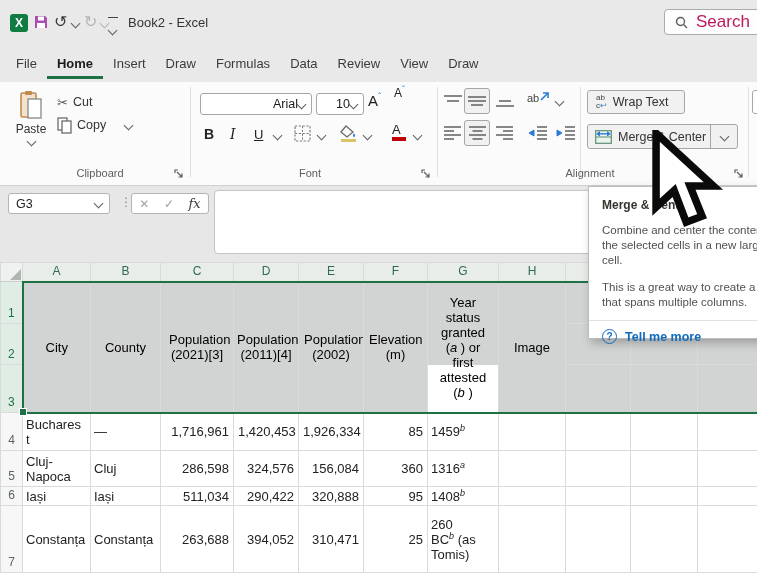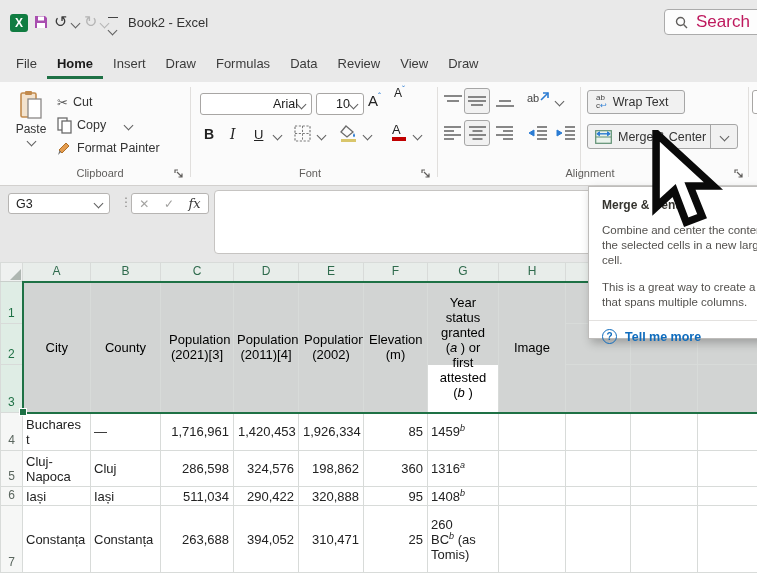--- a/index.html
+++ b/index.html
@@ -146,27 +146,20 @@
     <span style="font-size:13px;color:#5A5A5A;">✂</span>
     <span class="lbl">Cut</span>
   </div>
   <div class="smallrow" style="left:57px;top:33px;">
     <svg width="15" height="17" viewBox="0 0 15 17">
       <rect x="1" y="1" width="9" height="12" fill="#fff" stroke="#6B6B6B" stroke-width="1.3"></rect>
       <rect x="5" y="4" width="9" height="12" fill="#fff" stroke="#6B6B6B" stroke-width="1.3"></rect>
     </svg>
     <span class="lbl">Copy</span>
     <span class="chev" style="margin-left:14px;"></span>
-  </div>
-  <div class="smallrow" style="left:57px;top:56px;">
-    <svg width="15" height="15" viewBox="0 0 15 15">
-      <path d="M2,9 L9,2 L12,5 L5,12 Z" fill="#E49C4F" stroke="#B06F26" stroke-width="1"></path>
-      <path d="M1,14 L4,11 L2.5,9.5 Z" fill="#6B6B6B"></path>
-    </svg>
-    <span class="lbl">Format Painter</span>
   </div>
   <div class="grp-label" style="left:50px;width:100px;">Clipboard</div>
   <svg class="launcher" style="left:174px;" width="10" height="10" viewBox="0 0 10 10">
     <path d="M1,4 V1 H4 M3,3 L8,8 M8,4.5 V8 H4.5" fill="none" stroke="#605E5C" stroke-width="1.2"></path>
   </svg>
   <div class="vsep" style="left:190px;"></div>
 
   <div class="combo" style="left:200px;top:11px;width:112px;">
     <span class="lbl">Arial</span>
     <span class="chev"></span>
@@ -390,21 +383,21 @@
       <td class="dc"></td>
       <td class="dc"></td>
       <td class="dc"></td>
     </tr>
     <tr style="height:36px;">
       <th class="rh">5</th>
       <td class="dc txt">Cluj-Napoca</td>
       <td class="dc txt">Cluj</td>
       <td class="dc num">286,598</td>
       <td class="dc num">324,576</td>
-      <td class="dc num">198,862</td>
+      <td class="dc num">156,084</td>
       <td class="dc num">360</td>
       <td class="dc txt">1316<sup>a</sup></td>
       <td class="dc"></td>
       <td class="dc"></td>
       <td class="dc"></td>
       <td class="dc"></td>
     </tr>
     <tr style="height:19px;">
       <th class="rh">6</th>
       <td class="dc txt">Iași</td>

